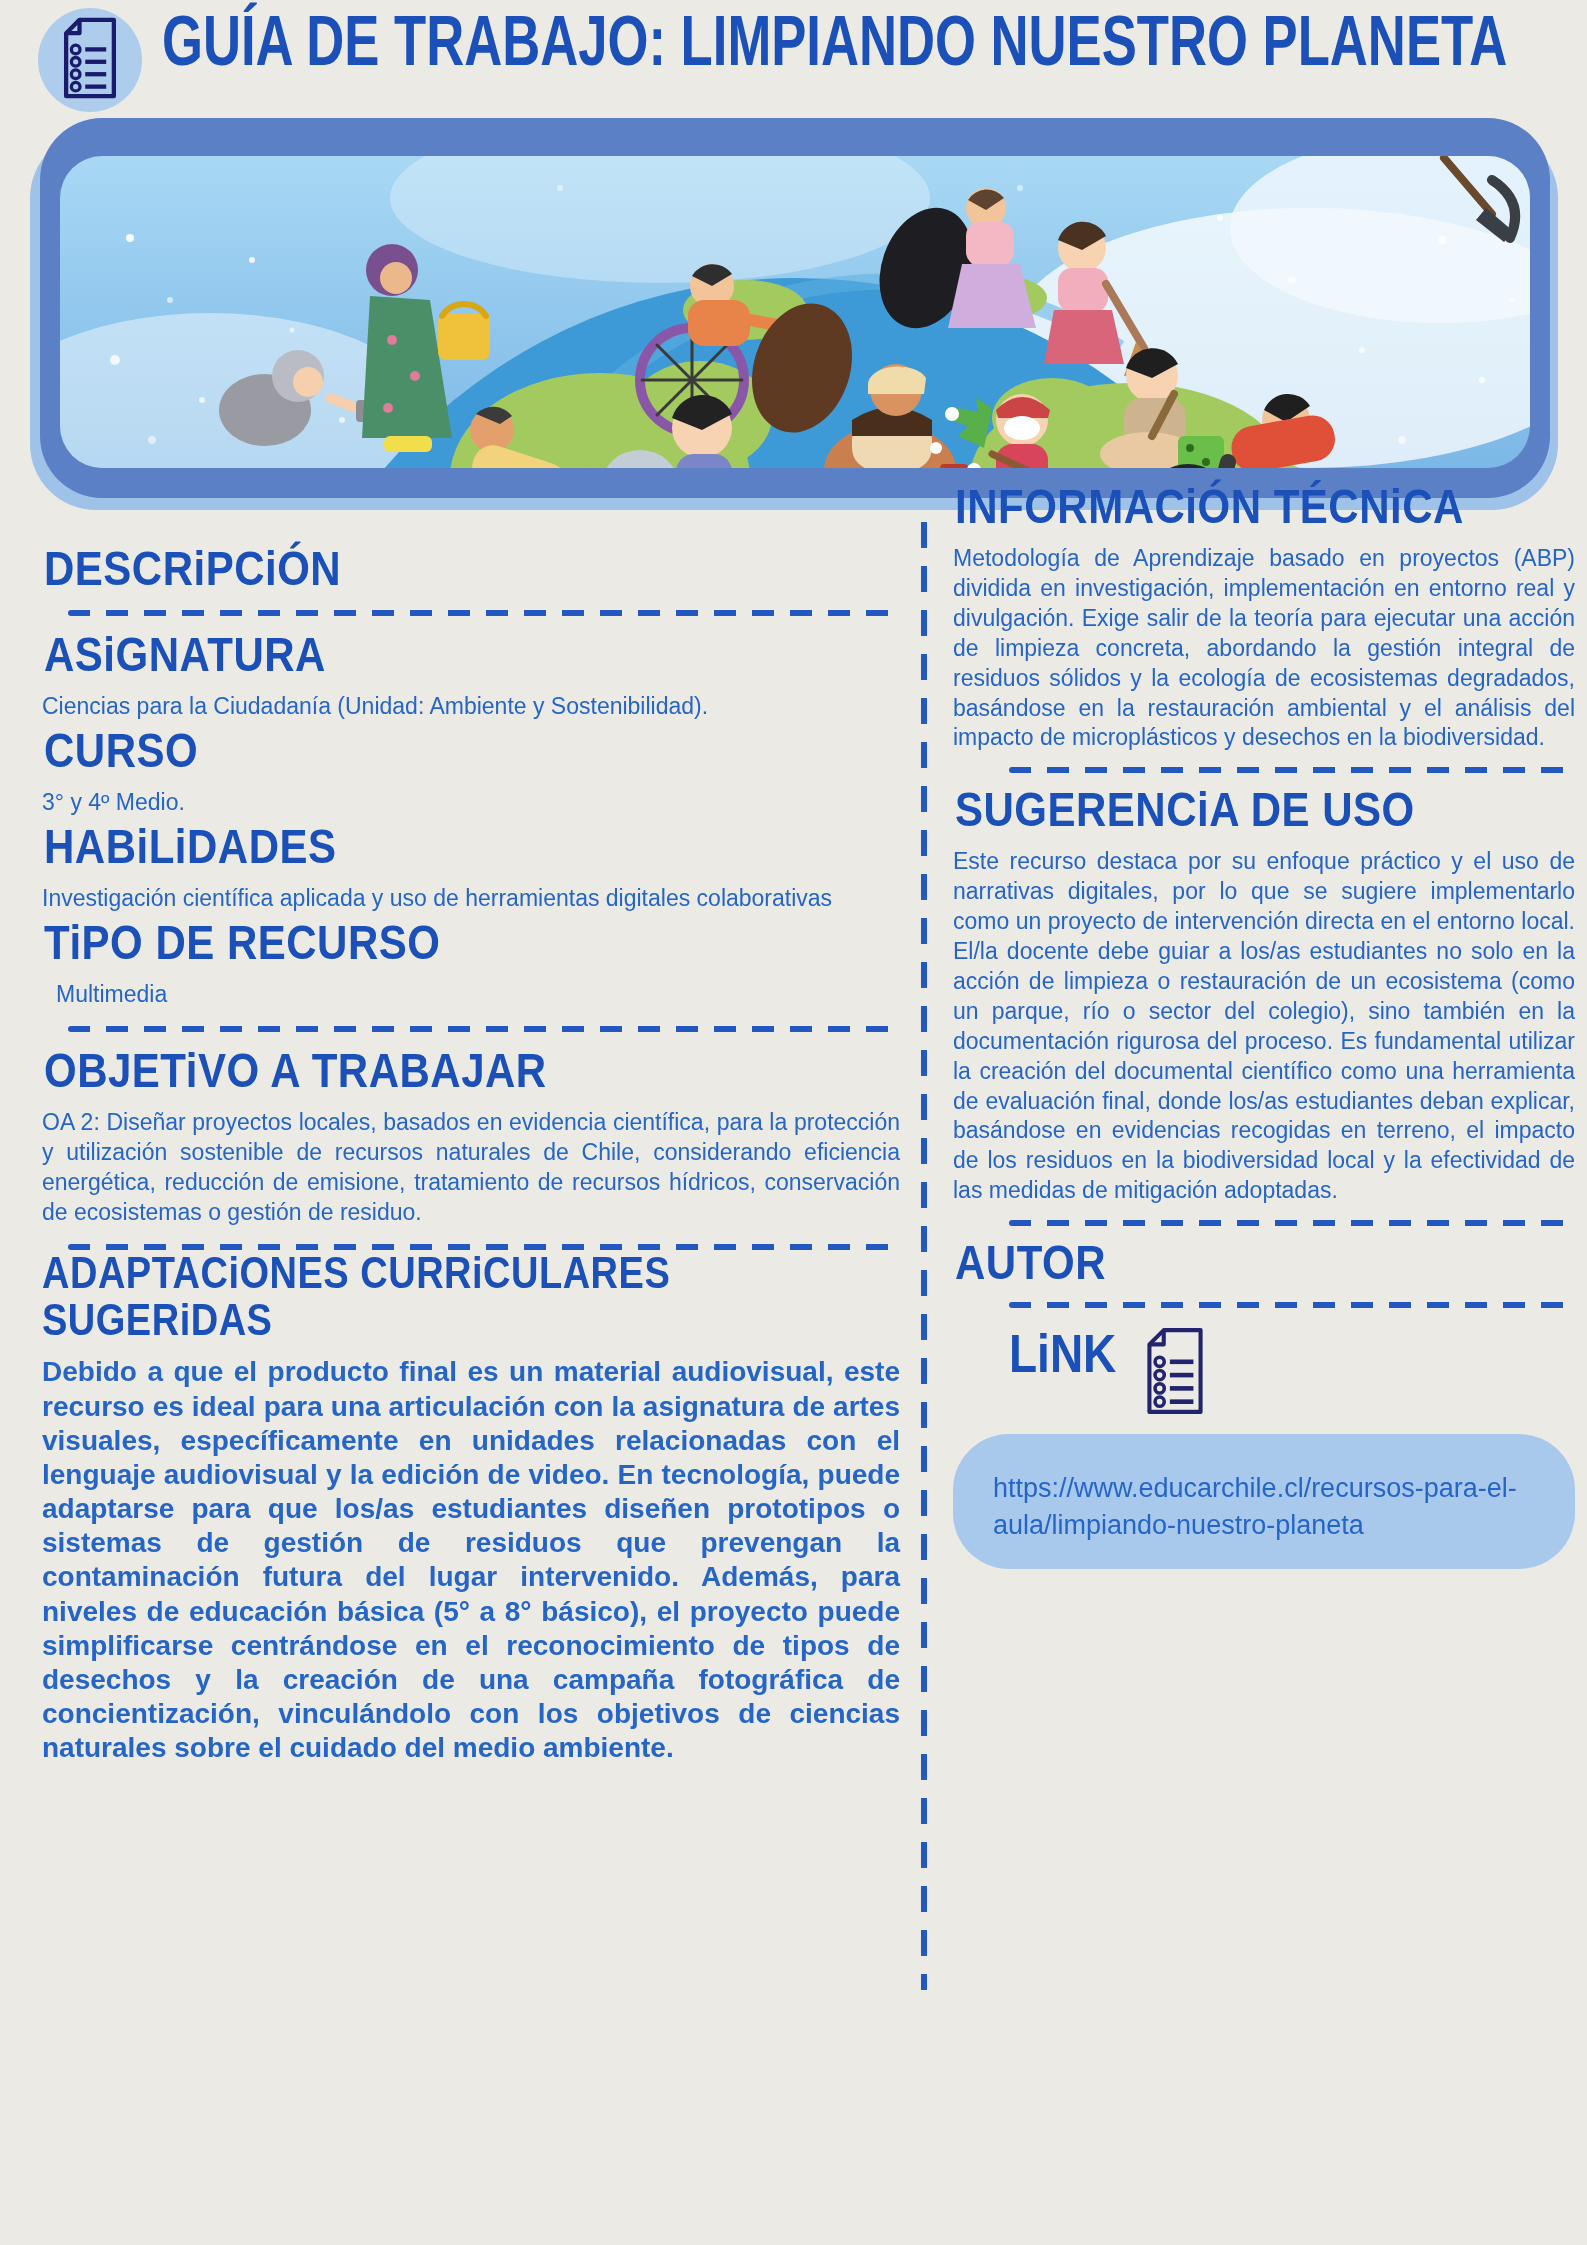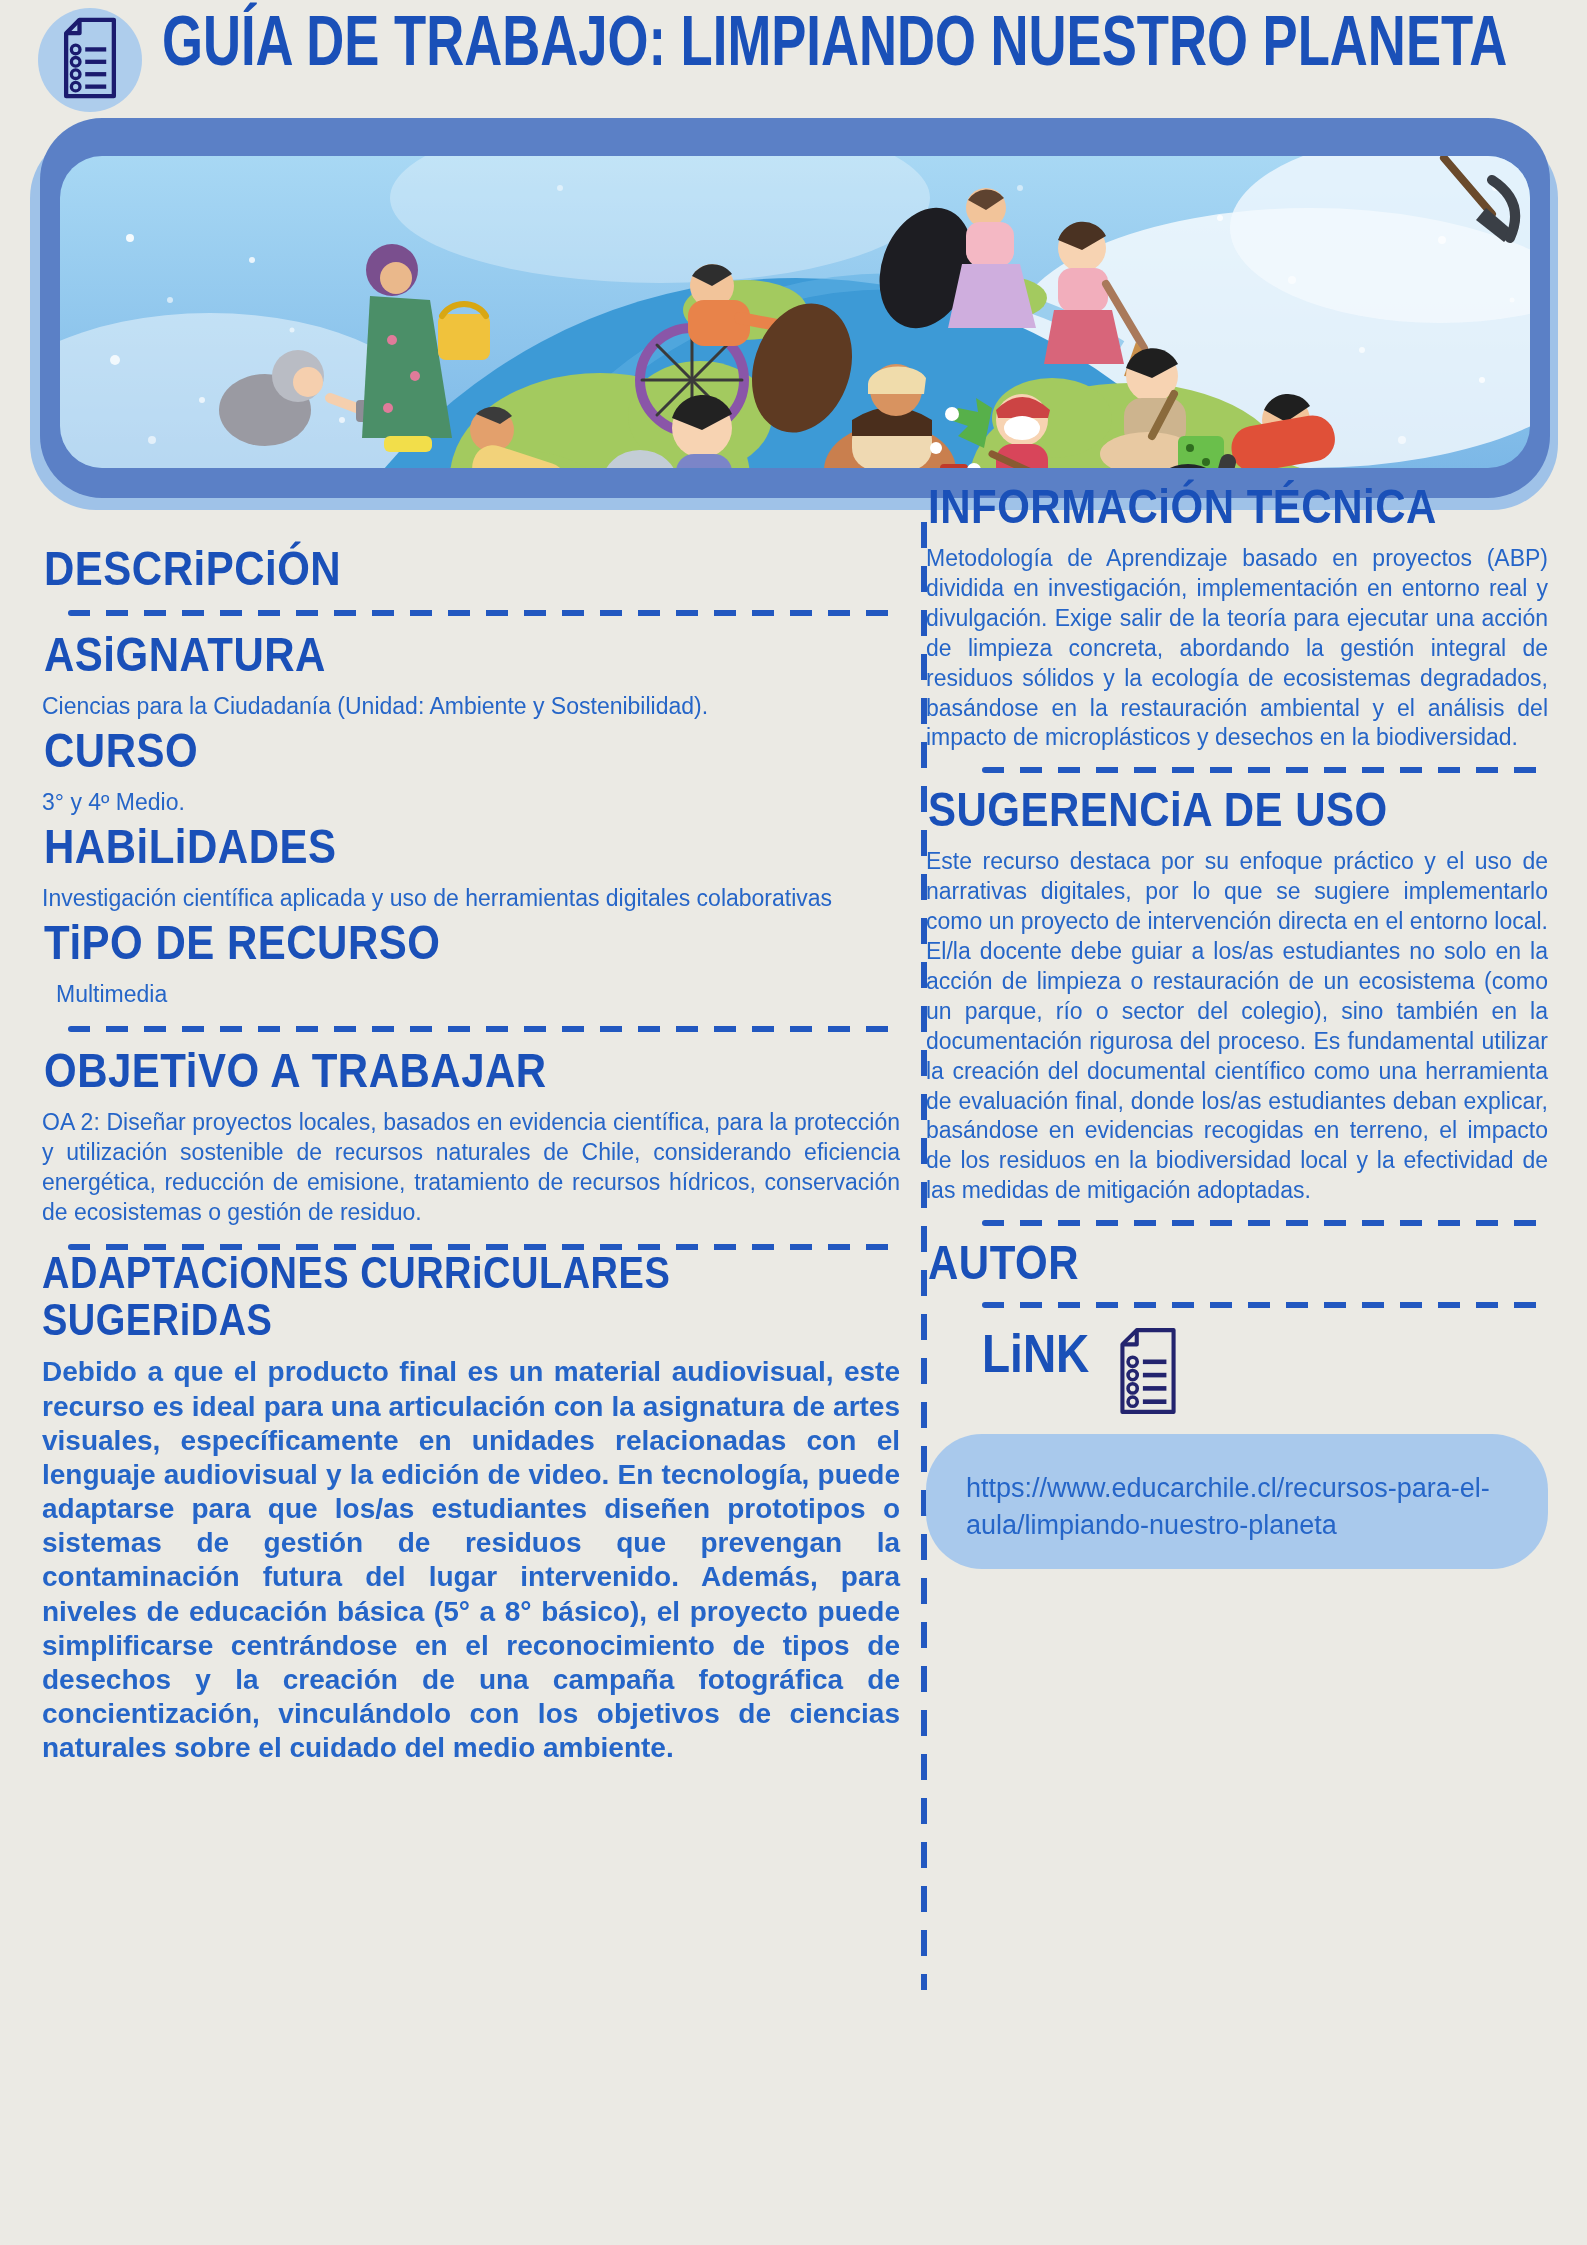--- a/index.html
+++ b/index.html
@@ -25,21 +25,21 @@
   .page-title{
     font-size:56px;font-weight:700;color:var(--head);letter-spacing:0px;white-space:nowrap;
     transform:scale(.94,1.24);transform-origin:left center;
   }
   
   .hero{position:absolute;left:40px;top:118px;width:1510px;height:392px;}
   .hero svg{overflow:visible;display:block;}
   
   .col{position:absolute;color:var(--body);}
   .col-left{left:42px;top:550px;width:858px;}
-  .col-right{left:926px;top:488px;width:622px;}
+  .col-right{left:953px;top:488px;width:622px;}
   h2.sec{
     font-size:42px;font-weight:700;color:var(--head);letter-spacing:.5px;line-height:1.05;
     transform:scaleY(1.16);transform-origin:left bottom;margin:0 0 12px 2px;
   }
   h2.sec.small{font-size:38px;margin-left:0;}
   .p-std{font-size:23px;line-height:1.30;text-align:justify;margin:0 0 10px 0;}
   .p-tight{font-size:28px;line-height:1.22;text-align:justify;margin:0;font-weight:bold;}
   .indent{padding-left:14px;}
   .sep{height:6px;margin:16px 0 20px 26px;border-radius:3px;
        background:repeating-linear-gradient(90deg,var(--dash) 0 22px,transparent 22px 38px);}

